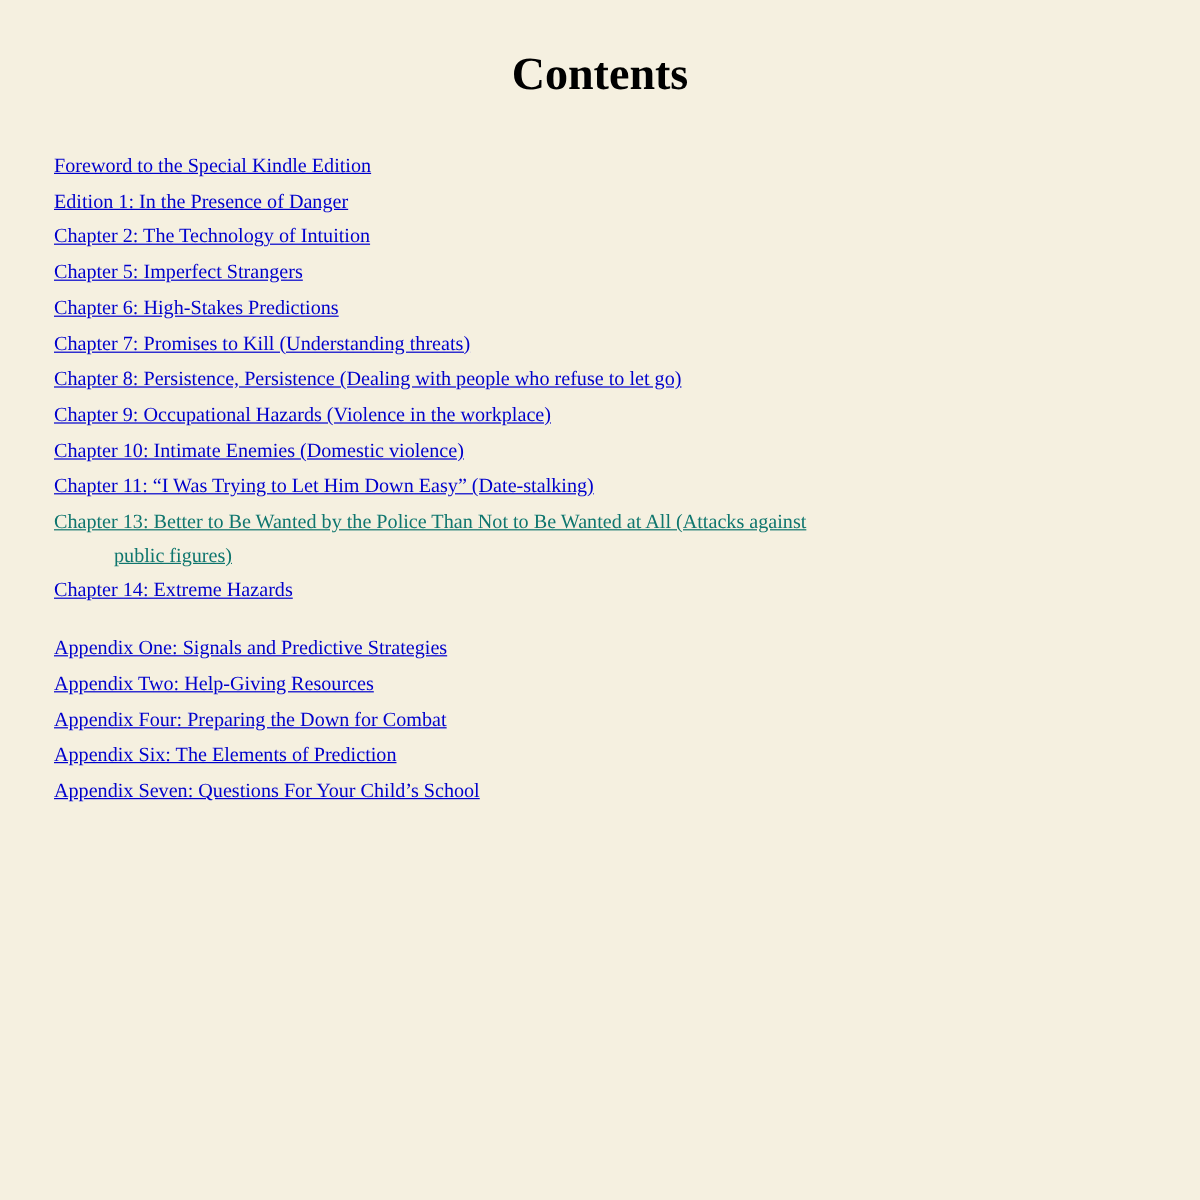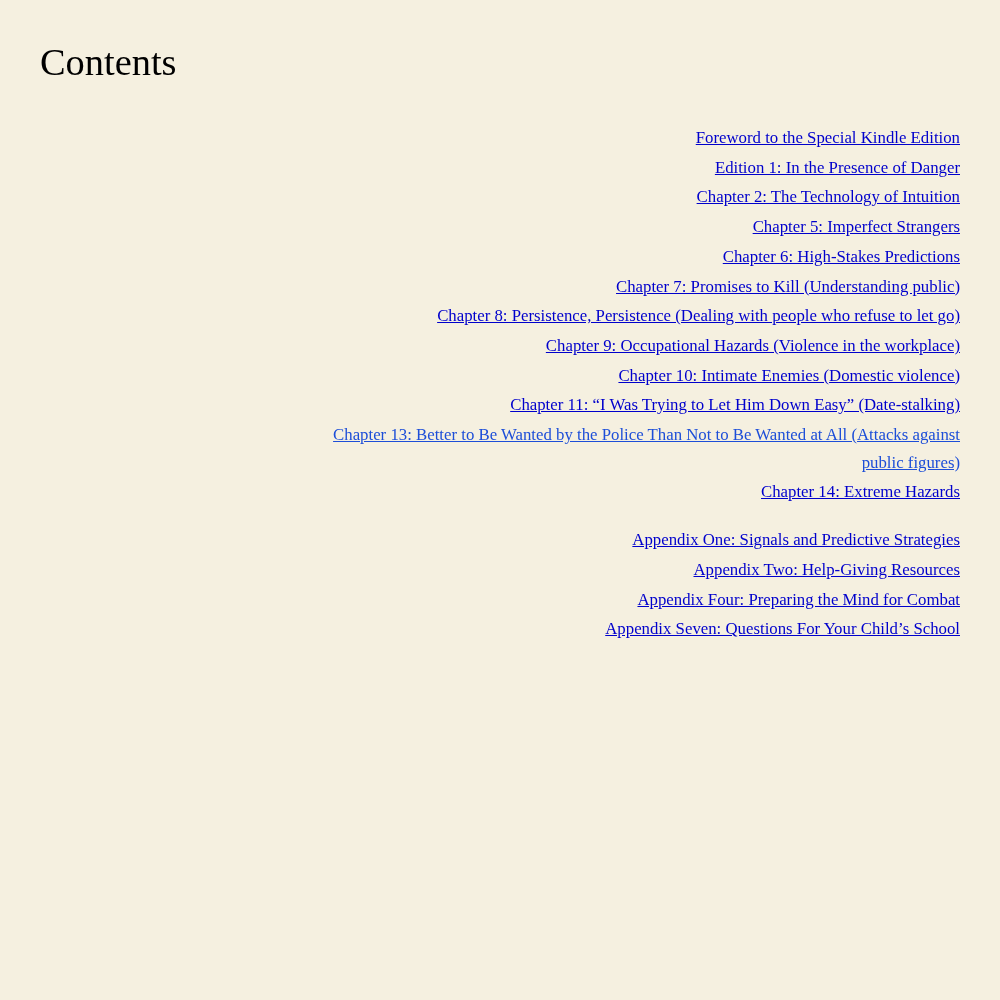--- a/index.html
+++ b/index.html
@@ -1,33 +1,32 @@
 <!DOCTYPE html>
 <html><head>
   <meta charset="utf-8">
   <style>
     * {
       margin: 0;
       padding: 0;
       box-sizing: border-box;
-      text-align: right;
     }
 
     body {
       background-color: #f5f0e0;
       font-family: Georgia, 'Times New Roman', serif;
       width: 1000px;
       min-height: 1000px;
       padding: 20px 40px 40px 40px;
     }
 
     #page-title {
-      text-align: left;
+      text-align: center;
       font-size: 2.4em;
-      font-weight: normal;
+      font-weight: bold;
       color: #000;
       padding: 20px 0 40px 0;
     }
 
     #toc-container {
       padding: 0 0 0 5px;
     }
 
     .toc-link {
       display: block;
@@ -38,21 +37,21 @@
       cursor: pointer;
       margin-bottom: 2px;
     }
 
     .toc-section-gap {
       height: 18px;
     }
 
     .toc-link-multiline {
       display: block;
-      color: #1d4ed8;
+      color: #0f766e;
       text-decoration: underline;
       font-size: 1.05em;
       line-height: 1.65;
       cursor: pointer;
       margin-bottom: 2px;
     }
 
     .toc-link-multiline .continuation {
       display: block;
       padding-left: 50px;
@@ -62,25 +61,26 @@
 <body>
 
 <h1 id="page-title">Contents</h1>
 
 <div id="toc-container">
     <a class="toc-link" href="#">Foreword to the Special Kindle Edition</a>
     <a class="toc-link" href="#">Edition 1: In the Presence of Danger</a>
     <a class="toc-link" href="#">Chapter 2: The Technology of Intuition</a>
     <a class="toc-link" href="#">Chapter 5: Imperfect Strangers</a>
     <a class="toc-link" href="#">Chapter 6: High-Stakes Predictions</a>
-    <a class="toc-link" href="#">Chapter 7: Promises to Kill (Understanding public)</a>
+    <a class="toc-link" href="#">Chapter 7: Promises to Kill (Understanding threats)</a>
     <a class="toc-link" href="#">Chapter 8: Persistence, Persistence (Dealing with people who refuse to let go)</a>
     <a class="toc-link" href="#">Chapter 9: Occupational Hazards (Violence in the workplace)</a>
     <a class="toc-link" href="#">Chapter 10: Intimate Enemies (Domestic violence)</a>
     <a class="toc-link" href="#">Chapter 11: “I Was Trying to Let Him Down Easy” (Date-stalking)</a>
     <a class="toc-link-multiline" href="#">Chapter 13: Better to Be Wanted by the Police Than Not to Be Wanted at All (Attacks against<span class="continuation">public figures)</span></a>
     <a class="toc-link" href="#">Chapter 14: Extreme Hazards</a>
     <div class="toc-section-gap"></div>
     <a class="toc-link" href="#">Appendix One: Signals and Predictive Strategies</a>
     <a class="toc-link" href="#">Appendix Two: Help-Giving Resources</a>
-    <a class="toc-link" href="#">Appendix Four: Preparing the Mind for Combat</a>
+    <a class="toc-link" href="#">Appendix Four: Preparing the Down for Combat</a>
+    <a class="toc-link" href="#">Appendix Six: The Elements of Prediction</a>
     <a class="toc-link" href="#">Appendix Seven: Questions For Your Child’s School</a>
   </div>
 
 </body></html>

